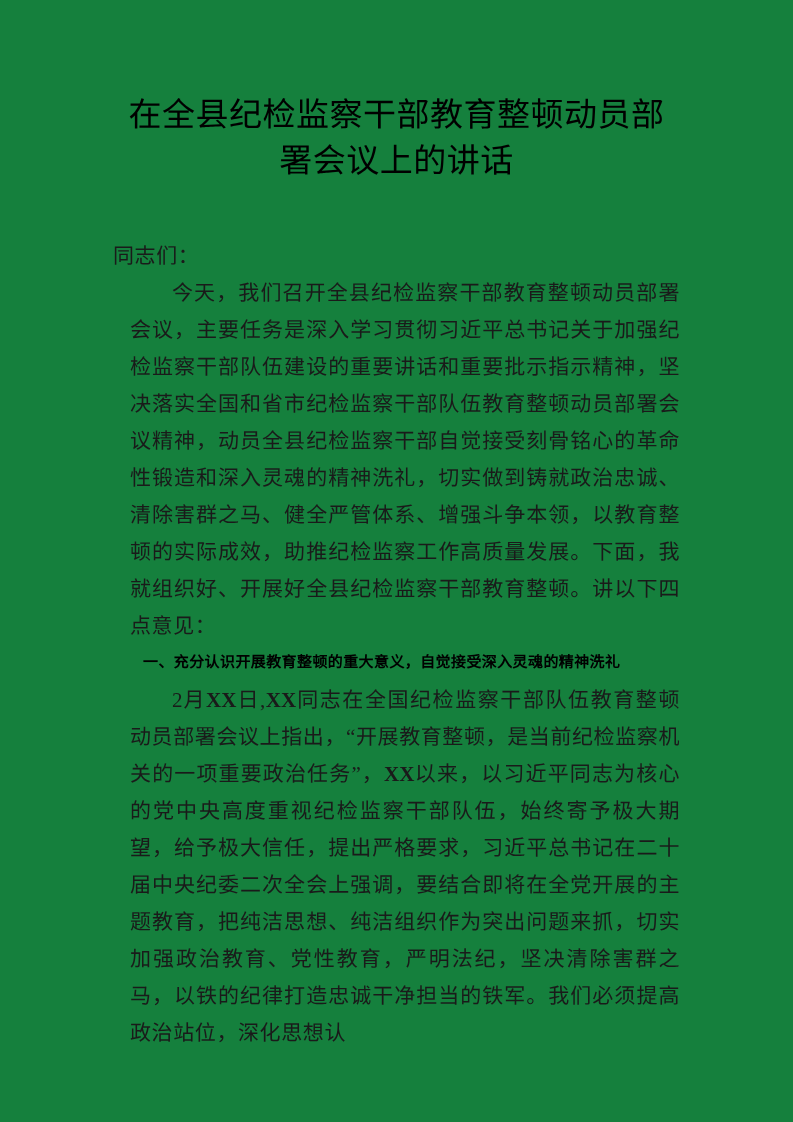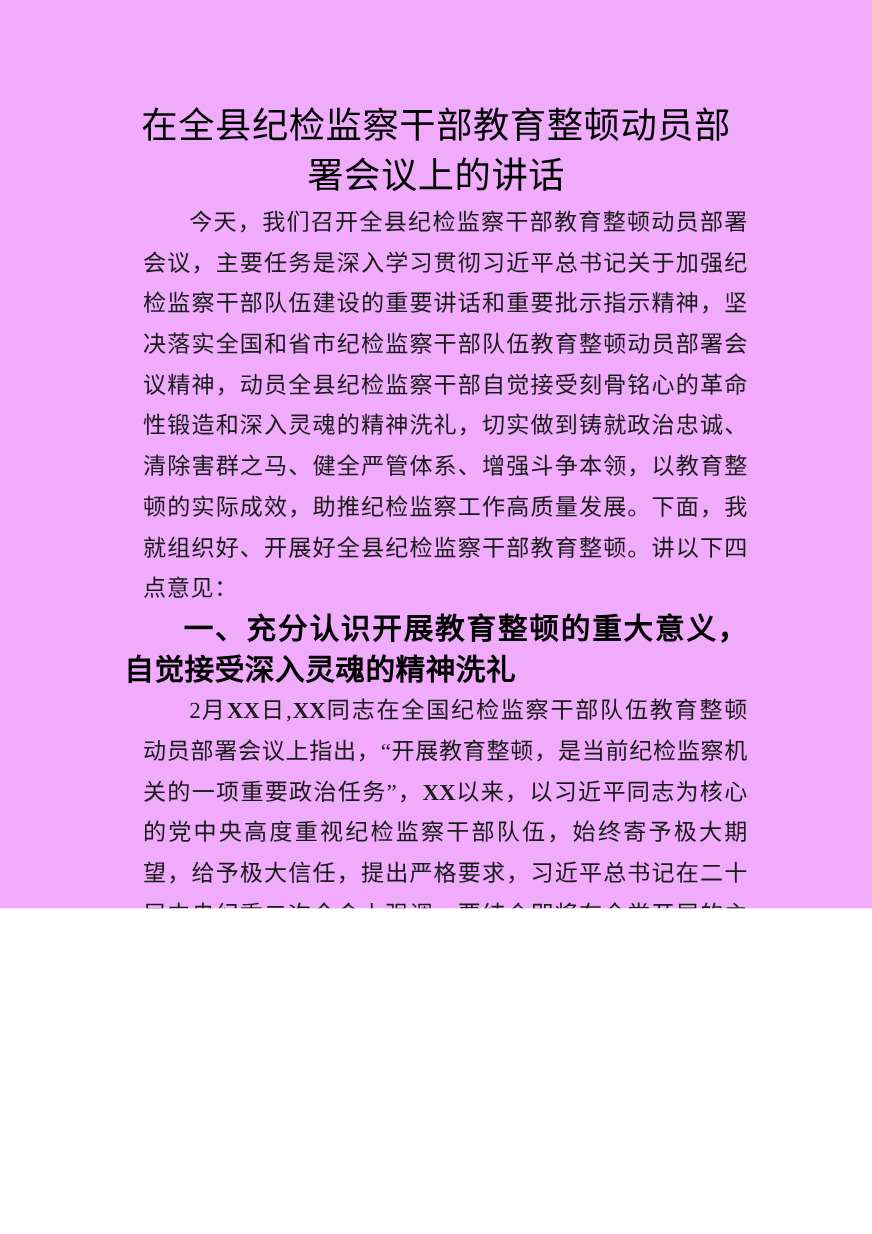--- a/index.html
+++ b/index.html
@@ -5,23 +5,23 @@
 <style>
   html, body {
     margin: 0;
     padding: 0;
     background: #ffffff;
   }
 
   .page {
     position: relative;
     width: 793px;
-    height: 826px;
+    height: 1122px;
     margin: 0 auto;
-    background: #f0abfc;
+    background: #15803d;
     overflow: hidden;
     box-sizing: border-box;
   }
 
   .content {
     position: absolute;
     left: 113px;
     top: 0;
     width: 567px;
   }
@@ -55,22 +55,22 @@
     margin-top: 54px;
   }
 
   .para-indent {
     text-indent: 2em;
     margin-left: 17px;
   }
 
   
   .section-heading {
-    font-family: Liberation Sans, sans-serif;
-    font-size: 27px;
+    font-family: Liberation Mono, monospace;
+    font-size: 15px;
     font-weight: bold;
     line-height: 37px;
     color: #000000;
     margin: 0;
     text-indent: 2em;
     text-align: justify;
     text-justify: inter-ideograph;
     letter-spacing: 0.4px;
   }
 
@@ -88,20 +88,21 @@
   }
 </style>
 </head>
 <body>
 
 <div class="page">
   <div class="content">
 
     <h1 class="doc-title">在全县纪检监察干部教育整顿动员部署会议上的讲话</h1>
 
+    <p class="body-para para-salutation">同志们：</p>
 
     <p class="body-para para-indent">今天，我们召开全县纪检监察干部教育整顿动员部署会议，主要任务是深入学习贯彻习近平总书记关于加强纪检监察干部队伍建设的重要讲话和重要批示指示精神，坚决落实全国和省市纪检监察干部队伍教育整顿动员部署会议精神，动员全县纪检监察干部自觉接受刻骨铭心的革命性锻造和深入灵魂的精神洗礼，切实做到铸就政治忠诚、清除害群之马、健全严管体系、增强斗争本领，以教育整顿的实际成效，助推纪检监察工作高质量发展。下面，我就组织好、开展好全县纪检监察干部教育整顿。讲以下四点意见：</p>
 
     <p class="section-heading">一、充分认识开展教育整顿的重大意义，自觉接受深入灵魂的精神洗礼</p>
 
     <p class="body-para para-indent"><span class="latin-regular">2</span>月<span class="latin-bold">XX</span>日,<span class="latin-bold">XX</span>同志在全国纪检监察干部队伍教育整顿动员部署会议上指出，“开展教育整顿，是当前纪检监察机关的一项重要政治任务”，<span class="latin-bold">XX</span>以来，以习近平同志为核心的党中央高度重视纪检监察干部队伍，始终寄予极大期望，给予极大信任，提出严格要求，习近平总书记在二十届中央纪委二次全会上强调，要结合即将在全党开展的主题教育，把纯洁思想、纯洁组织作为突出问题来抓，切实加强政治教育、党性教育，严明法纪，坚决清除害群之马，以铁的纪律打造忠诚干净担当的铁军。我们必须提高政治站位，深化思想认</p>
 
   </div>
 </div>
 

